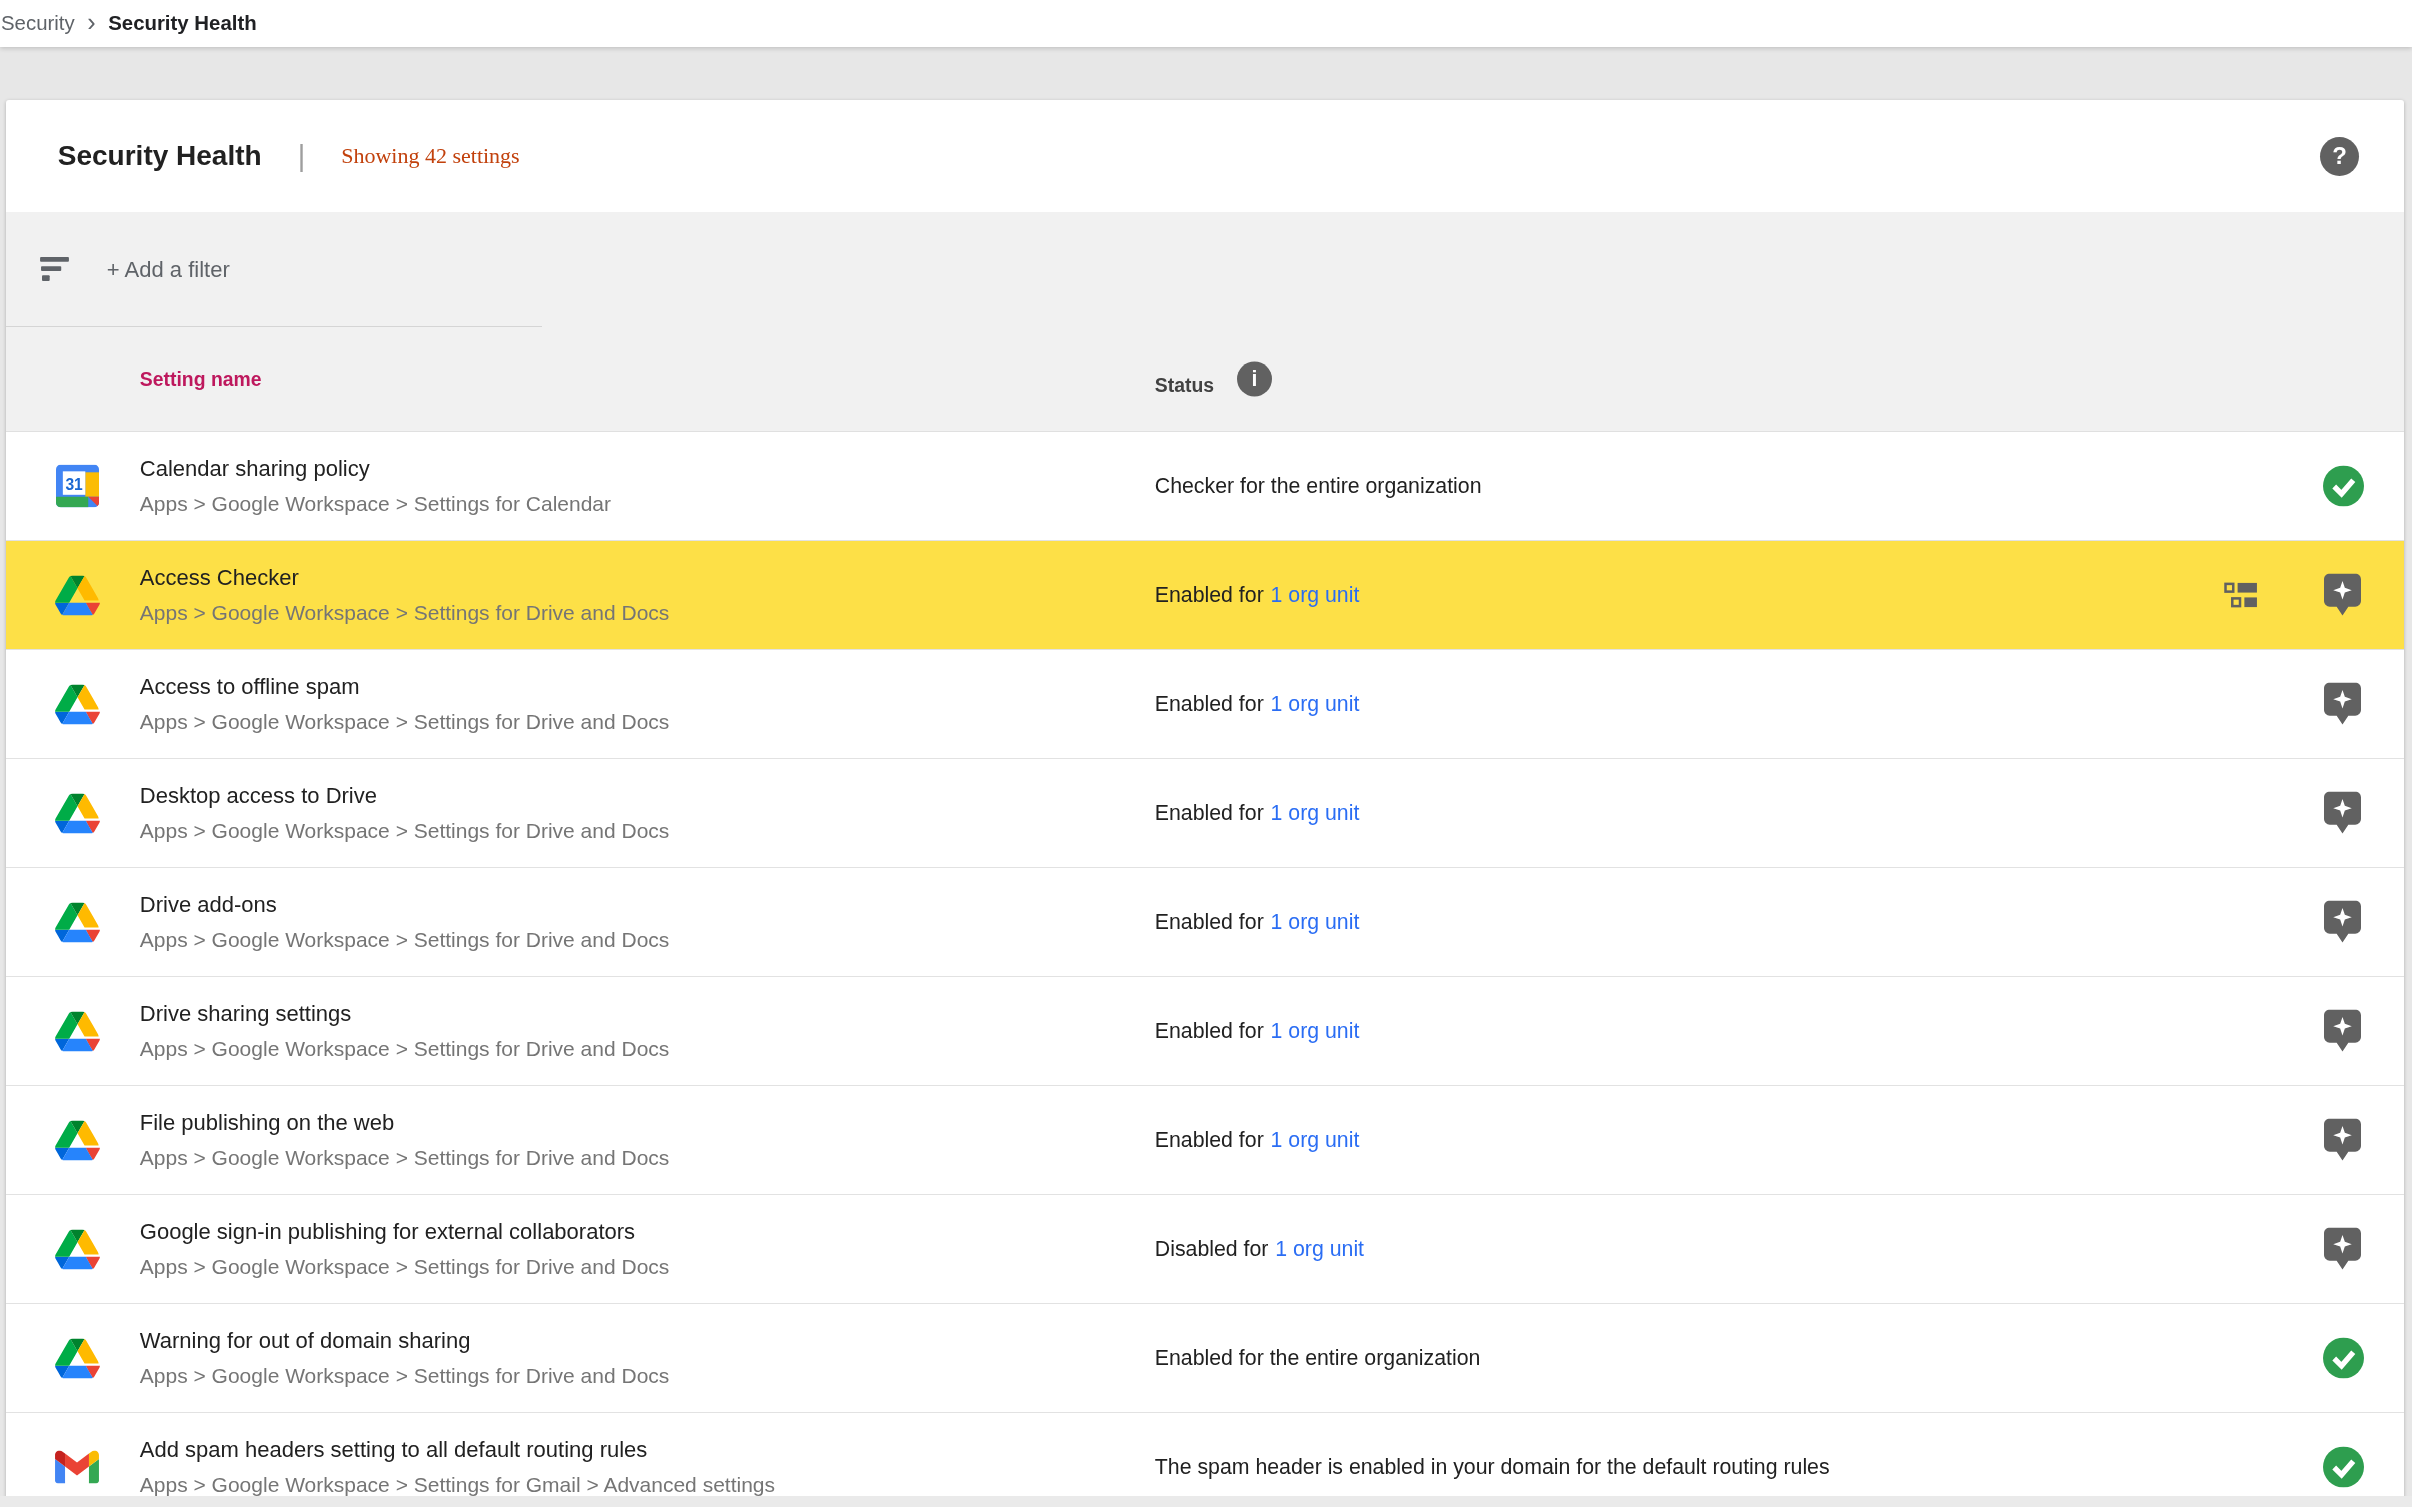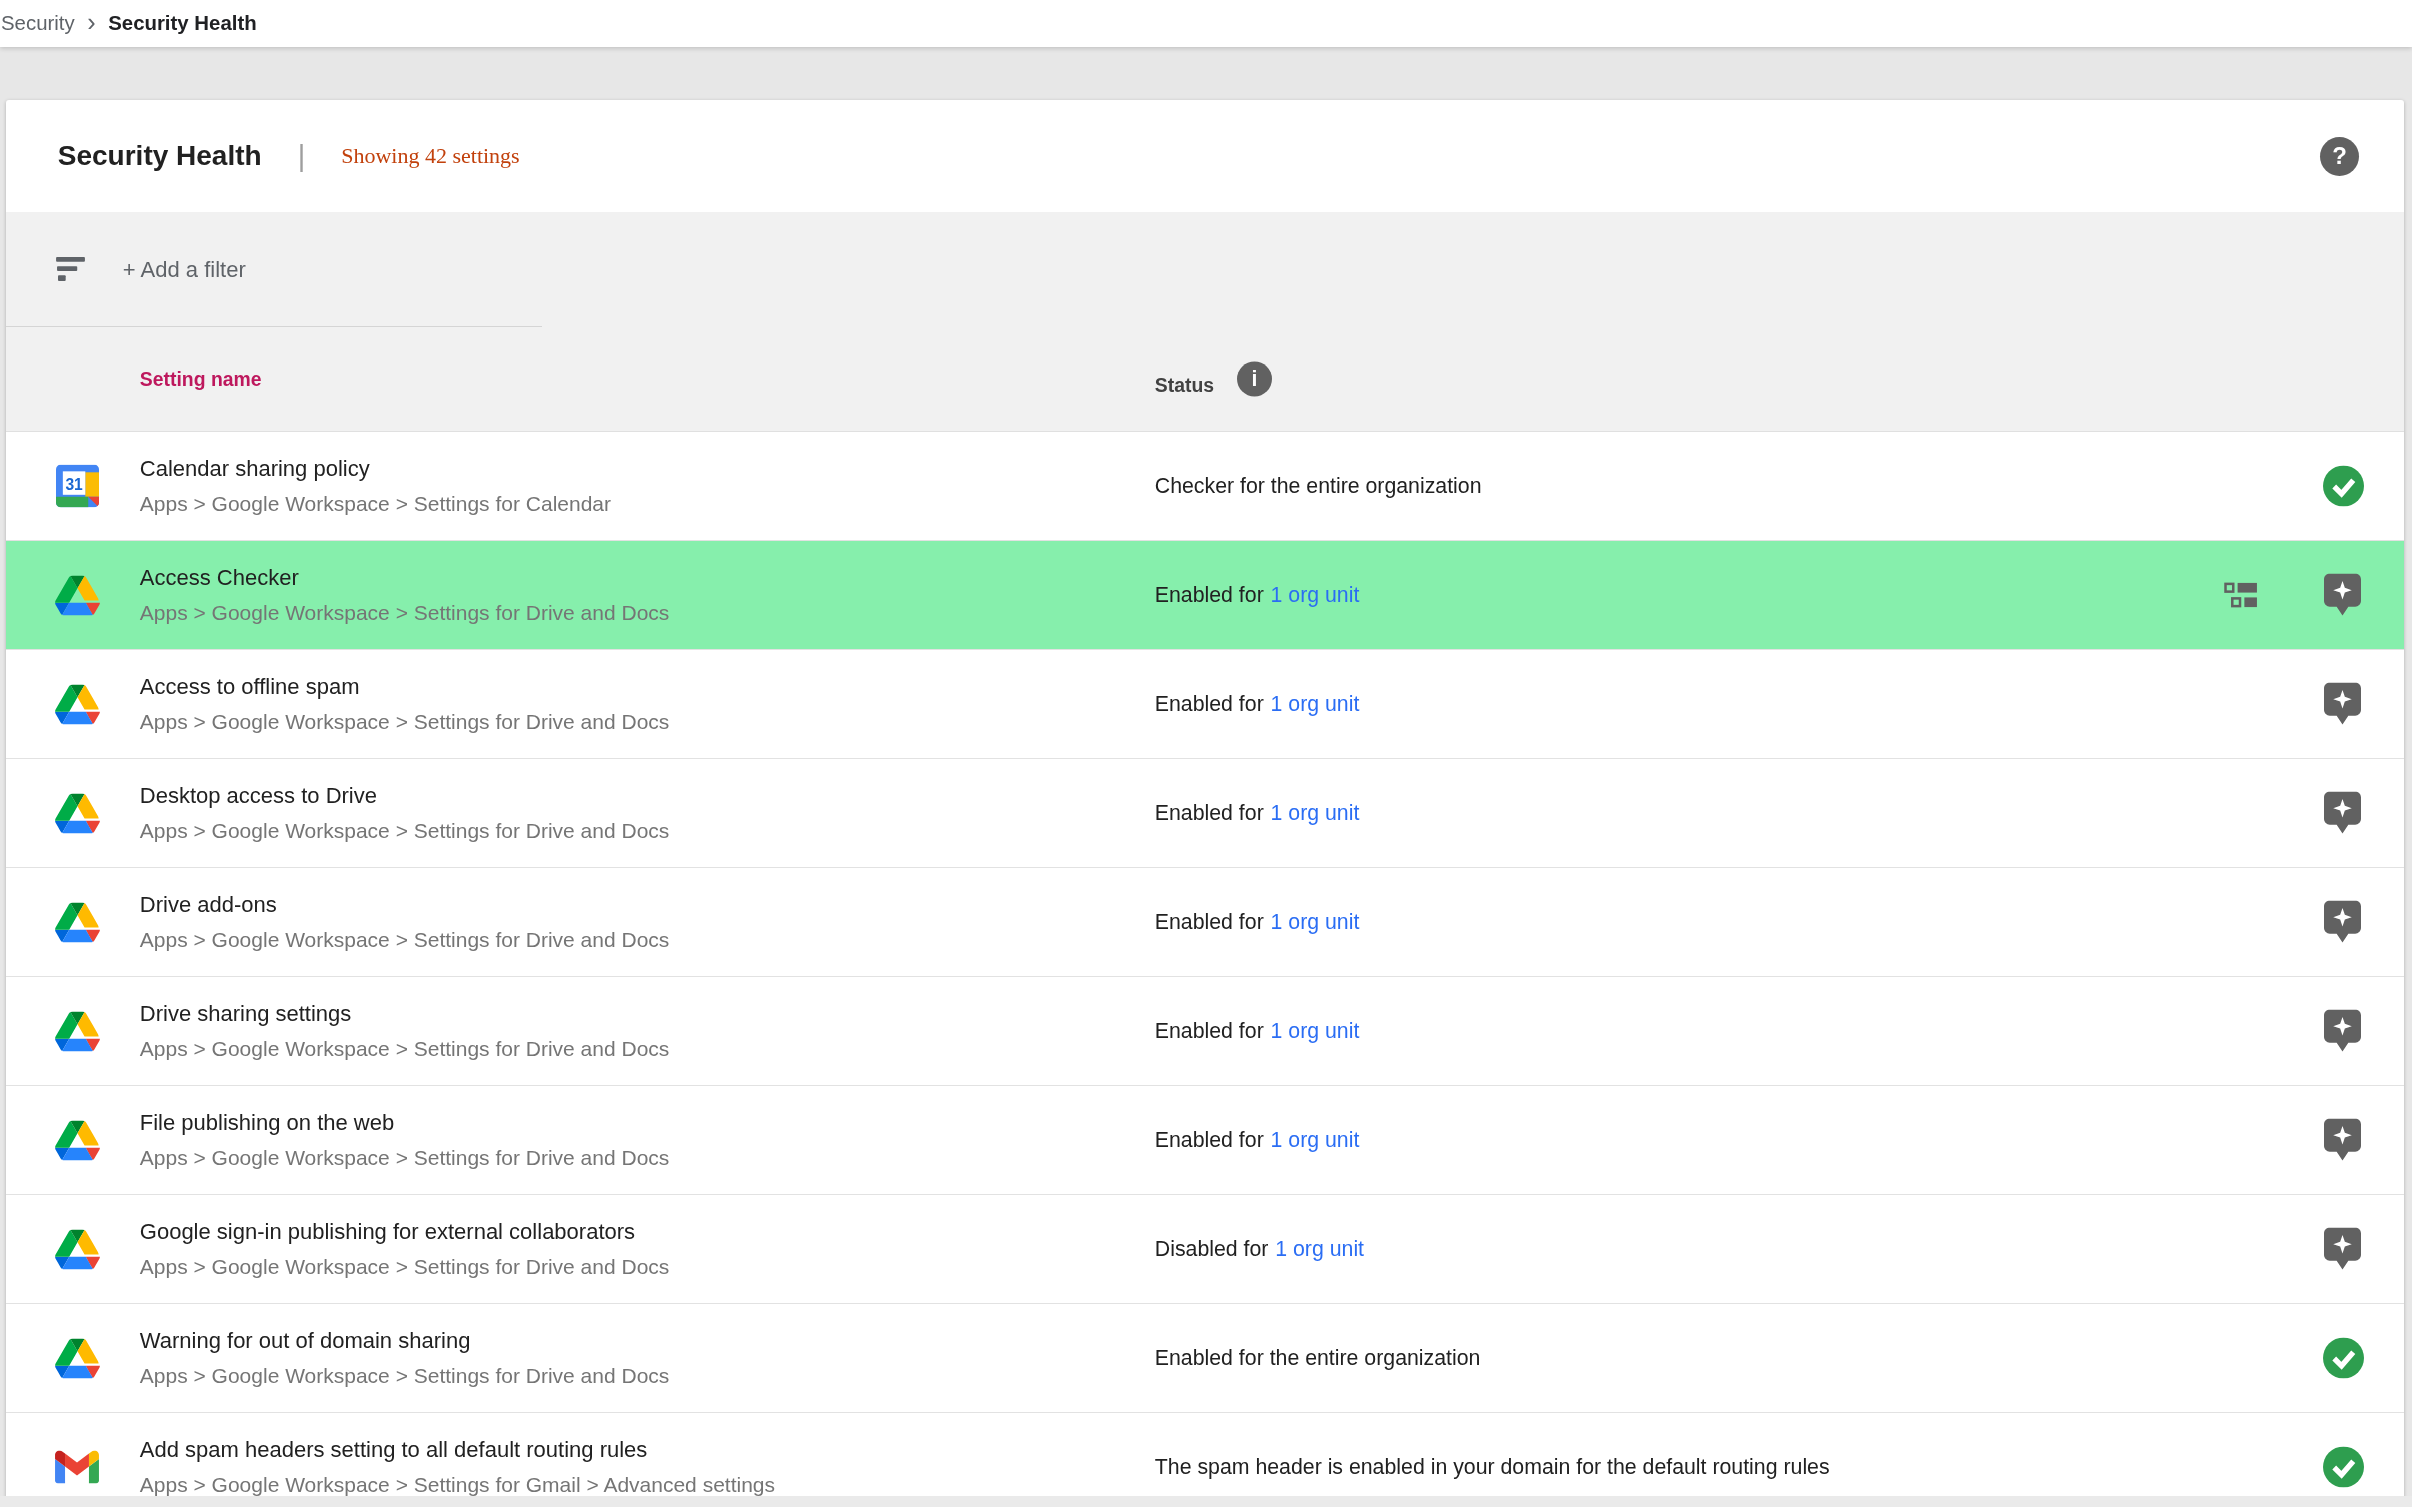--- a/index.html
+++ b/index.html
@@ -49,21 +49,21 @@
     background:#616161; color:#ffffff;
     display:flex; align-items:center; justify-content:center;
     font-size:24px; font-weight:bold;
     cursor:pointer;
   }
 
   
   .filter-bar {
     height:115px; background:#f1f1f1;
     display:flex; align-items:center;
-    padding-left:50px;
+    padding-left:34px;
     position:relative;
     cursor:pointer;
   }
   .filter-icon { margin-right:38px; display:flex; }
   .filter-label { font-size:22px; color:#5f6368; }
   .filter-divider {
     position:absolute; left:0; bottom:0;
     width:536px; height:1px; background:#d5d5d5;
   }
 
@@ -91,21 +91,21 @@
     cursor:pointer;
   }
 
   
   .row {
     height:109px; position:relative;
     border-bottom:1px solid #e2e2e2;
     background:#ffffff;
     cursor:pointer;
   }
-  .row.highlighted { background:#86efac; }
+  .row.highlighted { background:#fde047; }
 
   .row-icon {
     position:absolute; left:49px; top:50%; transform:translateY(-50%);
     width:45px; height:45px;
     display:flex; align-items:center; justify-content:center;
   }
   .row-text {
     position:absolute; left:134px; top:50%; transform:translateY(-50%);
   }
   .row-name { font-size:22px; color:#212121; margin-bottom:9.7px; white-space:nowrap; }

